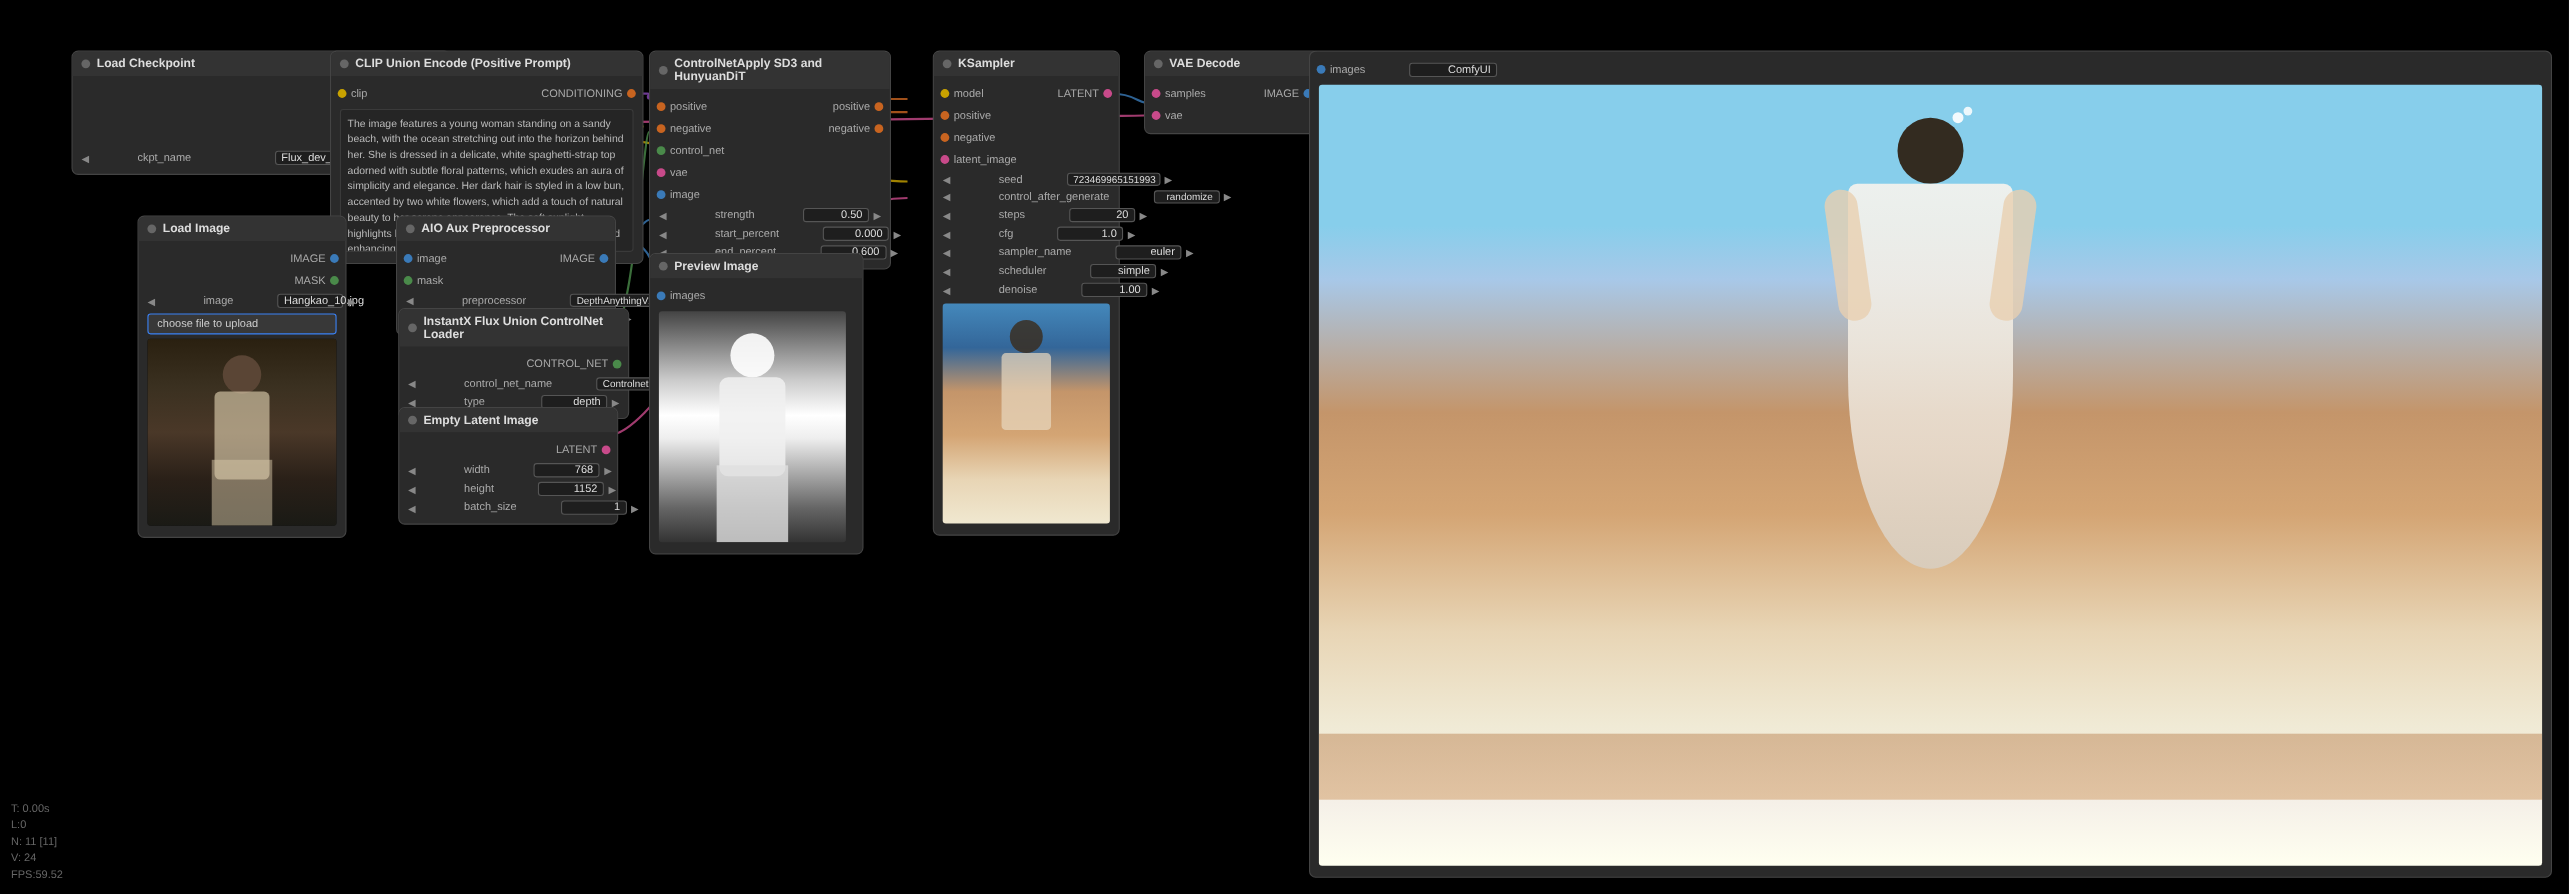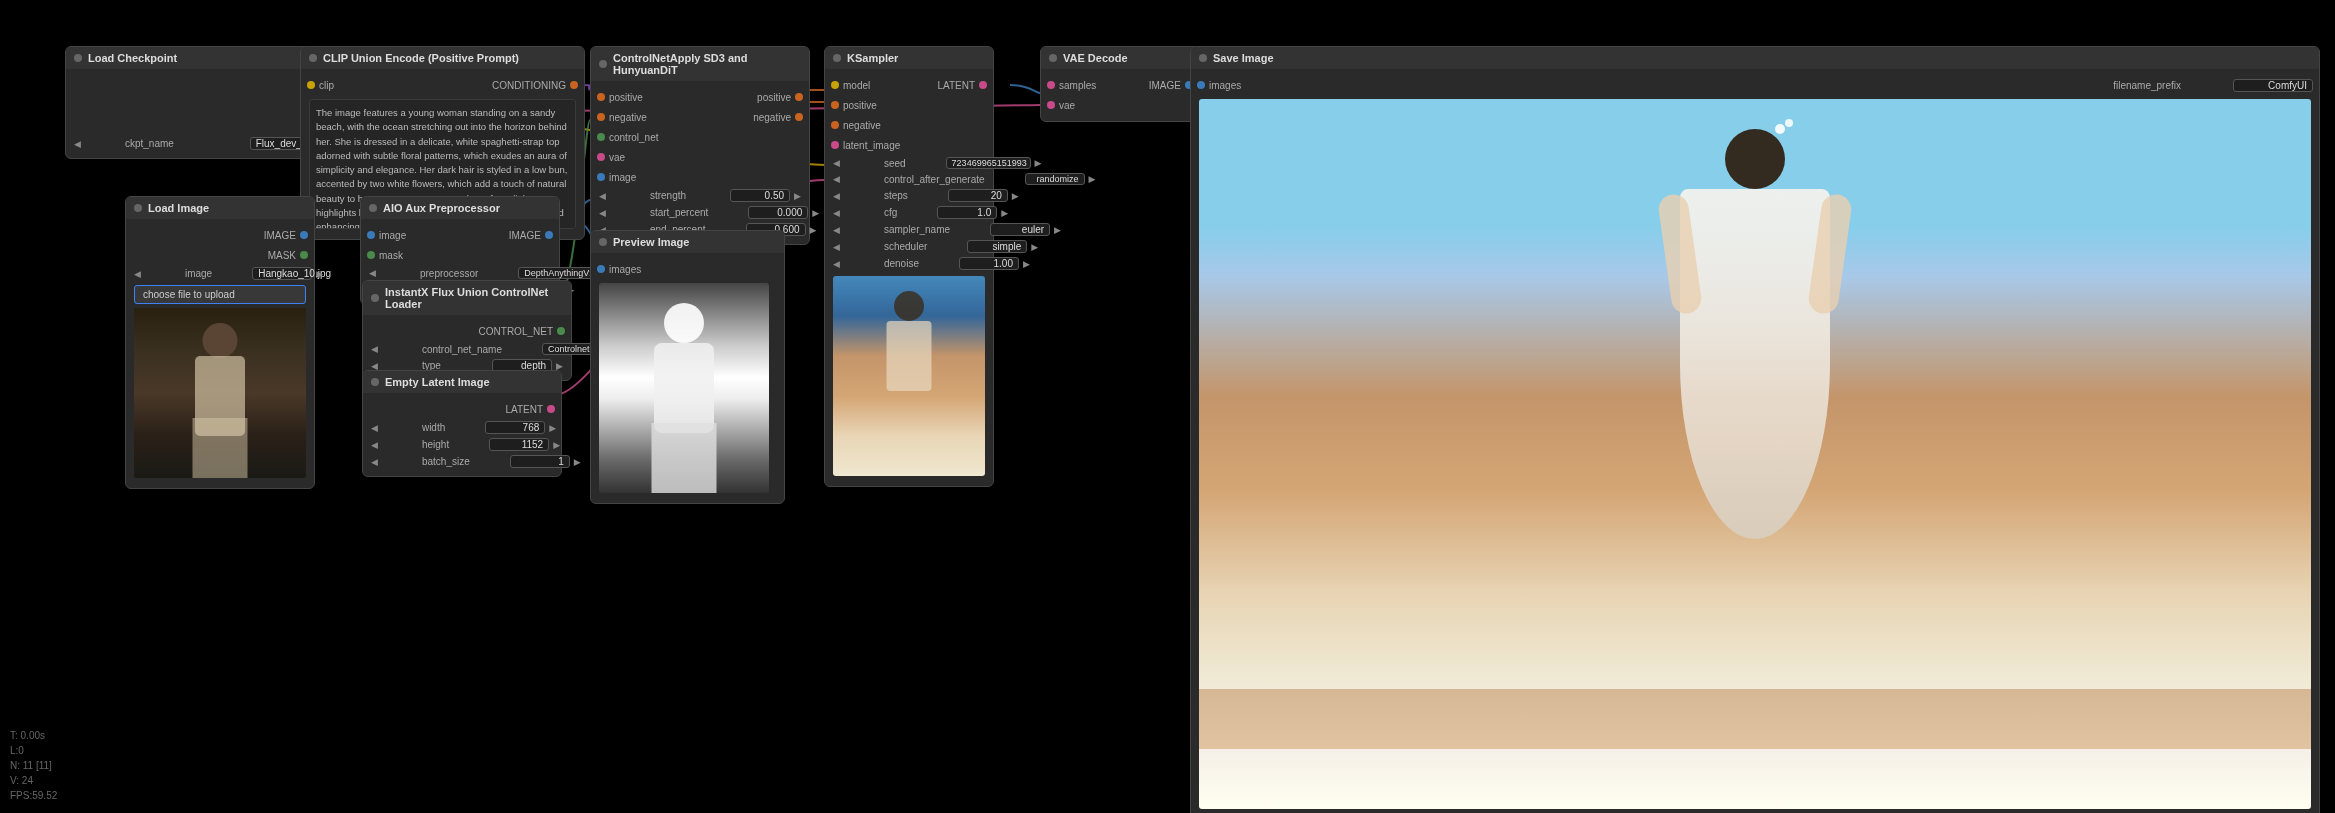--- a/index.html
+++ b/index.html
@@ -441,21 +441,21 @@
 
       <div class="preview-area depth-silhouette" style="width:170px;height:210px;margin:4px 8px;background:linear-gradient(180deg,#444 0%,#888 15%,#ccc 30%,#fff 45%,#eee 55%,#aaa 70%,#666 85%,#333 100%);">
 
         <div style="position:absolute;top:20px;left:50%;transform:translateX(-50%);width:40px;height:40px;background:#fff;border-radius:50%;opacity:0.9;"></div>
         <div style="position:absolute;top:60px;left:50%;transform:translateX(-50%);width:60px;height:90px;background:#f0f0f0;border-radius:8px;opacity:0.85;"></div>
         <div style="position:absolute;bottom:0;left:50%;transform:translateX(-50%);width:65px;height:70px;background:#e0e0e0;opacity:0.8;"></div>
       </div>
     </div>
   </div>
 
-  <div class="node" style="left:824px; top:46px; width:170px;">
+  <div class="node" style="left:848px; top:46px; width:170px;">
     <div class="node-header">
       <div class="node-dot"></div>
       <span>KSampler</span>
     </div>
     <div class="node-body">
       <div class="port-row">
         <div class="port-dot dot-yellow"></div>
         <span class="port-label">model</span>
         <span style="flex:1"></span>
         <span class="port-label" style="text-align:right">LATENT</span>
@@ -537,29 +537,24 @@
         <div class="port-dot dot-blue"></div>
       </div>
       <div class="port-row">
         <div class="port-dot dot-pink"></div>
         <span class="port-label">vae</span>
       </div>
     </div>
   </div>
 
   <div class="node" style="left:1190px; top:46px; width:1130px;">
-    <div class="node-header">
-      <div class="node-dot"></div>
-      <span>Save Image</span>
-    </div>
     <div class="node-body">
       <div class="port-row">
         <div class="port-dot dot-blue"></div>
         <span class="port-label">images</span>
-        <span style="flex:1;text-align:right;padding-right:12px;" class="port-label">filename_prefix</span>
         <span class="field-value" style="min-width:80px;">ComfyUI</span>
       </div>
 
       <div class="preview-area" style="height:710px;margin:4px 8px;background:linear-gradient(180deg,#87ceeb 0%,#87ceeb 18%,#a8c8e8 25%,#c4956a 42%,#d4a574 55%,#e8d5b5 70%,#f0ead5 82%,#f5f0e8 92%,#fffff0 100%);position:relative;overflow:hidden;">
 
         <div style="position:absolute;top:30px;left:50%;transform:translateX(-50%);width:60px;height:60px;background:#2a1a0a;border-radius:50%;opacity:0.9;"></div>
 
         <div style="position:absolute;top:25px;left:calc(50% + 20px);width:10px;height:10px;background:white;border-radius:50%;opacity:0.9;"></div>
         <div style="position:absolute;top:20px;left:calc(50% + 30px);width:8px;height:8px;background:white;border-radius:50%;opacity:0.85;"></div>
 

